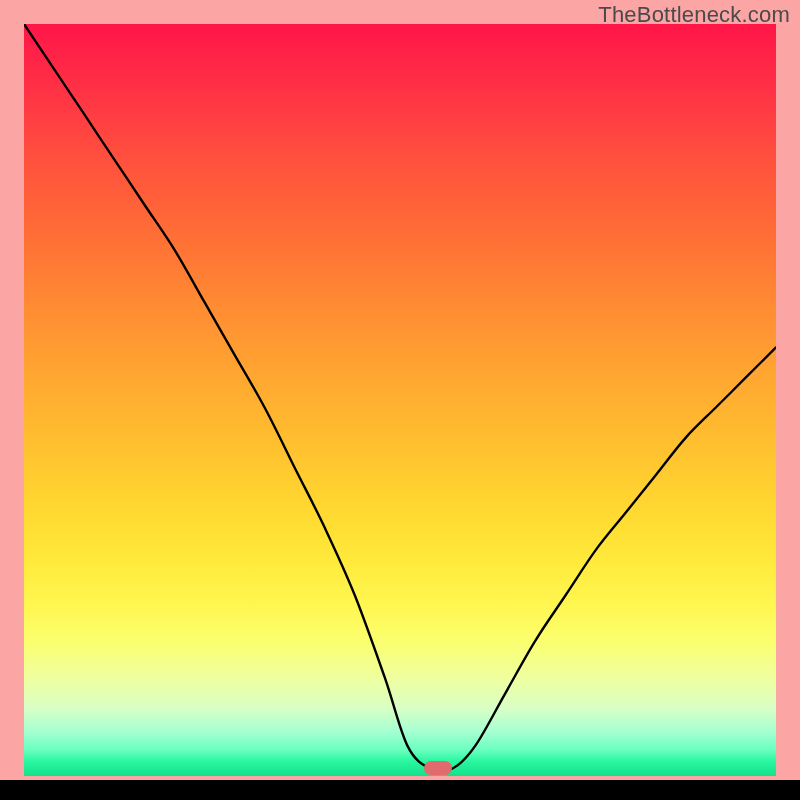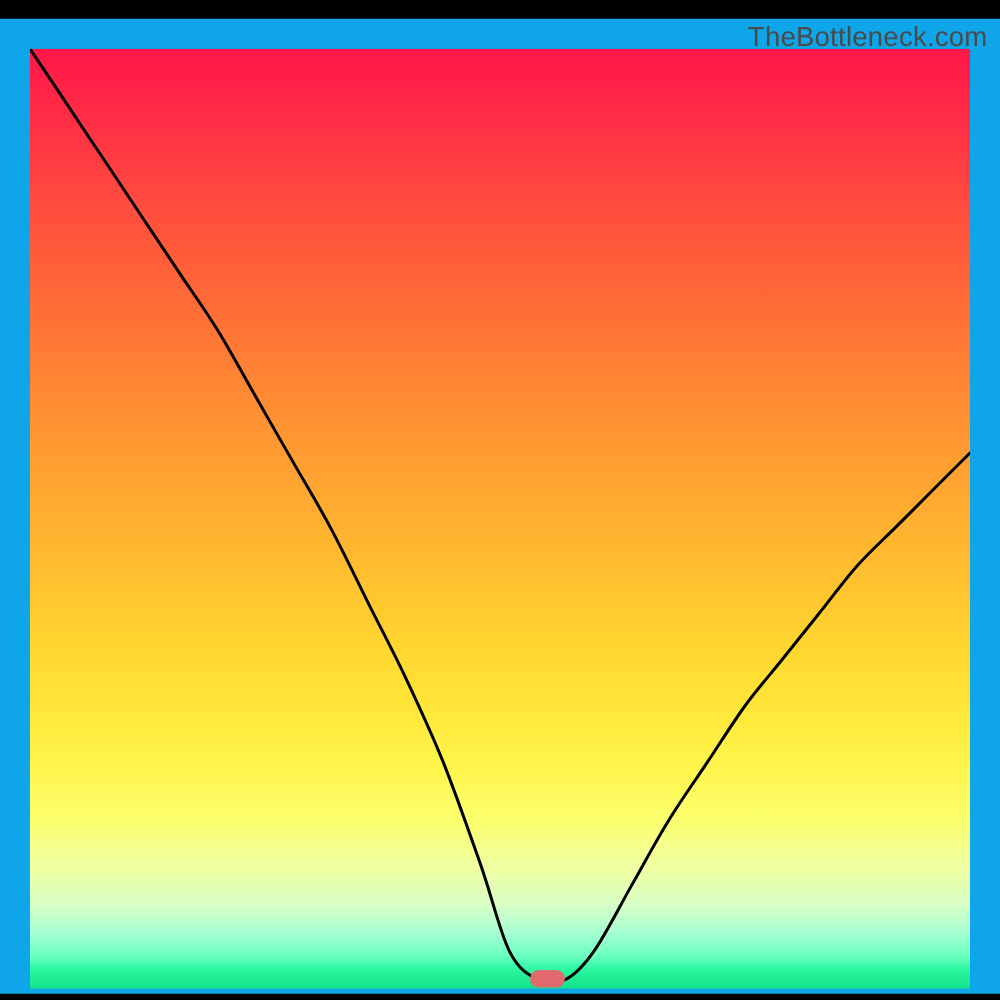--- a/index.html
+++ b/index.html
@@ -8,22 +8,21 @@
     width: 800px;
     height: 800px;
     background: #000;
     overflow: hidden;
     font-family: Arial, Helvetica, sans-serif;
   }
   .frame {
     position: relative;
     width: 800px;
     height: 780px;
-    background: #0ea5e9;
-    margin-top: 15px;
+    background: #fca5a5;
   }
   .watermark {
     position: absolute;
     top: 2px;
     right: 10px;
     color: #4a4a4a;
     font-size: 22px;
     font-weight: 500;
     letter-spacing: 0.2px;
     z-index: 10;

